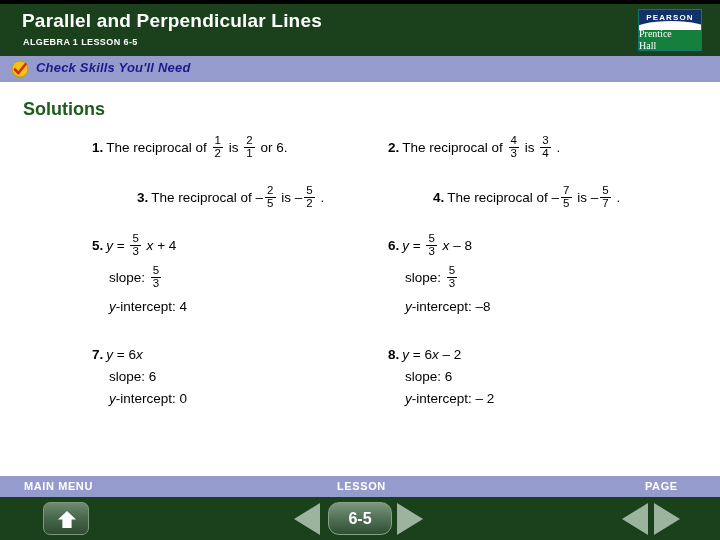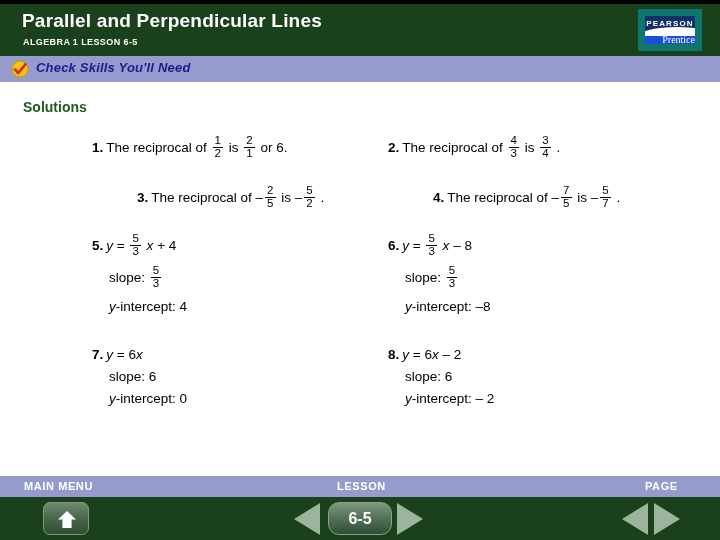--- a/index.html
+++ b/index.html
@@ -49,22 +49,22 @@
     font-size: 9px;
     font-weight: bold;
     color: #ffffff;
     letter-spacing: 0.4px;
     white-space: nowrap;
   }
   .logo {
     position: absolute;
     left: 638px; top: 9px;
     width: 64px; height: 42px;
-    background: #1d4ed8;
-    border: 7px solid #0f766e;
+    background: #15803d;
+    border: 1px solid #0f766e;
     box-sizing: border-box;
     overflow: hidden;
   }
   .logo-top {
     position: absolute;
     left: 0; top: 0;
     width: 100%; height: 15px;
     background: #12306a;
     color: #ffffff;
     font-size: 8px;
@@ -80,21 +80,21 @@
     background: #ffffff;
     border-radius: 50% 50% 0 0 / 100% 100% 0 0;
   }
   .logo-bottom {
     position: absolute;
     left: 0; top: 17px;
     width: 100%; height: 25px;
     color: #ffffff;
     font-family: "Liberation Serif", serif;
     font-size: 10px;
-    text-align: right;
+    text-align: left;
     line-height: 12px;
     padding-top: 1px;
     box-sizing: border-box;
   }
 
   
   .banner {
     position: absolute;
     left: 0; top: 56px;
     width: 720px; height: 26px;
@@ -113,21 +113,21 @@
     font-style: italic;
     color: #1e1a8c;
     letter-spacing: 0.2px;
     white-space: nowrap;
   }
 
   
   .solutions-label {
     position: absolute;
     left: 23px; top: 99px;
-    font-size: 14px;
+    font-size: 18px;
     font-weight: bold;
     color: #1c5c1c;
   }
 
   .content {
     position: absolute;
     left: 0; top: 125px;
     width: 720px;
   }
   .row {

